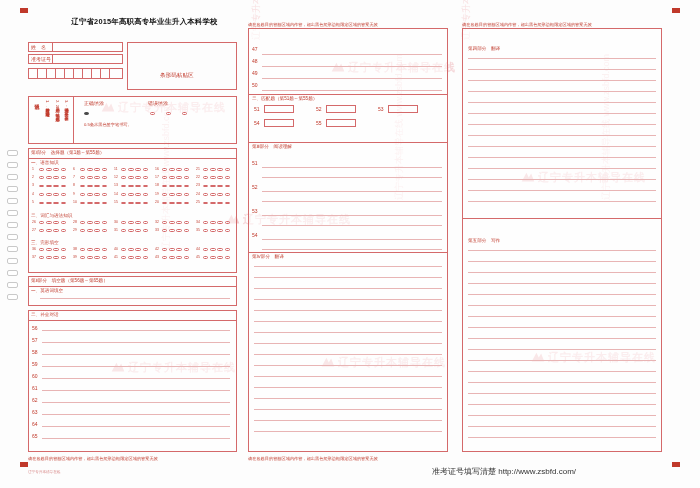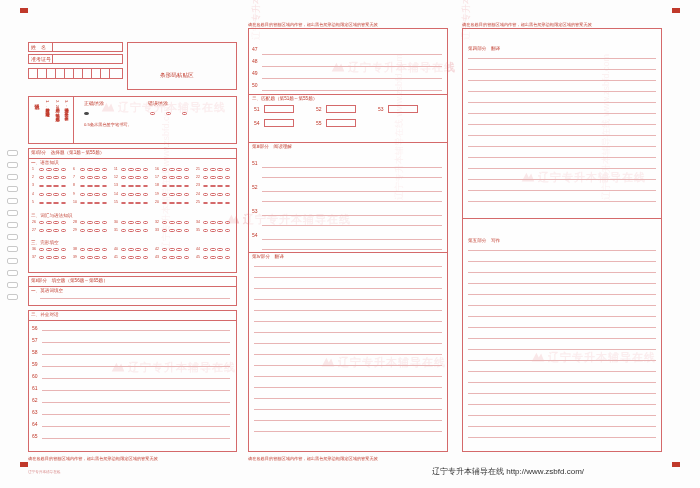--- a/index.html
+++ b/index.html
@@ -120,20 +120,21 @@
   <div class="hole" style="top:198px;"></div>
   <div class="hole" style="top:210px;"></div>
   <div class="hole" style="top:222px;"></div>
   <div class="hole" style="top:234px;"></div>
   <div class="hole" style="top:246px;"></div>
   <div class="hole" style="top:258px;"></div>
   <div class="hole" style="top:270px;"></div>
   <div class="hole" style="top:282px;"></div>
   <div class="hole" style="top:294px;"></div>
 
+  <div id="title1">辽宁省2015年高职高专毕业生升入本科学校</div>
 
   <div class="box" style="left:28px;top:42px;width:95px;height:10px;"></div>
   <div class="lbl" style="left:31px;top:44px;">姓　名</div>
   <div class="vline" style="left:52px;top:42px;height:10px;"></div>
 
   <div class="box" style="left:28px;top:54px;width:95px;height:10px;"></div>
   <div class="lbl" style="left:31px;top:56px;">准考证号</div>
   <div class="vline" style="left:52px;top:54px;height:10px;"></div>
 
   <div class="box" style="left:28px;top:68px;width:95px;height:11px;"></div>
@@ -542,15 +543,15 @@
       <div class="writeline" style="left: 468px; top: 360px; width: 188px;"></div>
       <div class="writeline" style="left: 468px; top: 371px; width: 188px;"></div>
       <div class="writeline" style="left: 468px; top: 382px; width: 188px;"></div>
       <div class="writeline" style="left: 468px; top: 393px; width: 188px;"></div>
       <div class="writeline" style="left: 468px; top: 404px; width: 188px;"></div>
       <div class="writeline" style="left: 468px; top: 415px; width: 188px;"></div>
       <div class="writeline" style="left: 468px; top: 426px; width: 188px;"></div>
       <div class="writeline" style="left: 468px; top: 437px; width: 188px;"></div>
     </div>
 
-  <div class="bottomtext" style="left:432px;top:466px;">辽宁专升本辅导在线 http://www.zsbfd.com/</div>
+  <div class="bottomtext" style="left:432px;top:466px;">准考证号填写清楚 http://www.zsbfd.com/</div>
 
 </div>
 
 </body></html>

